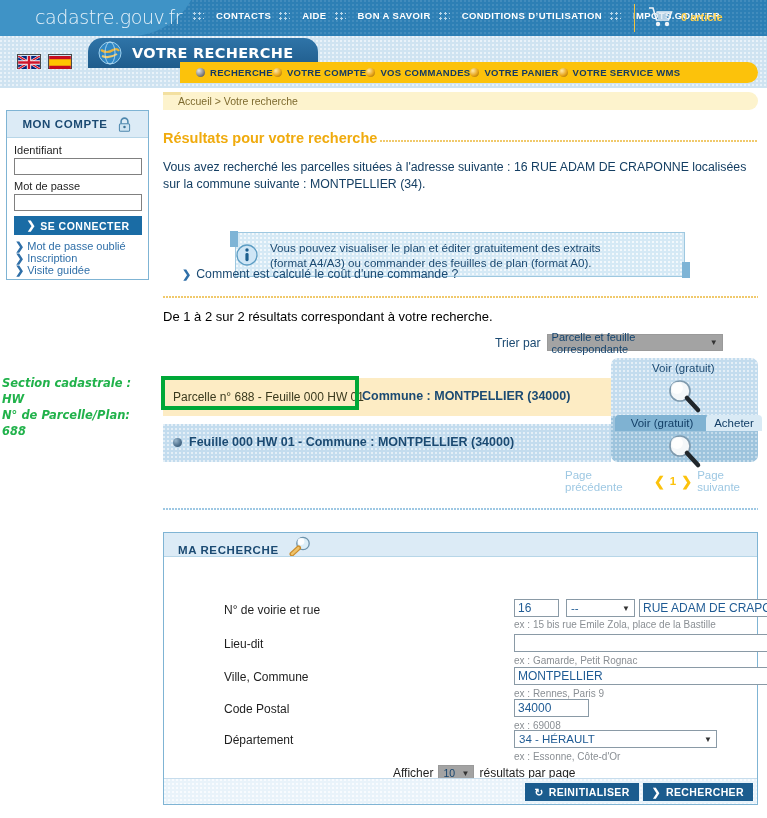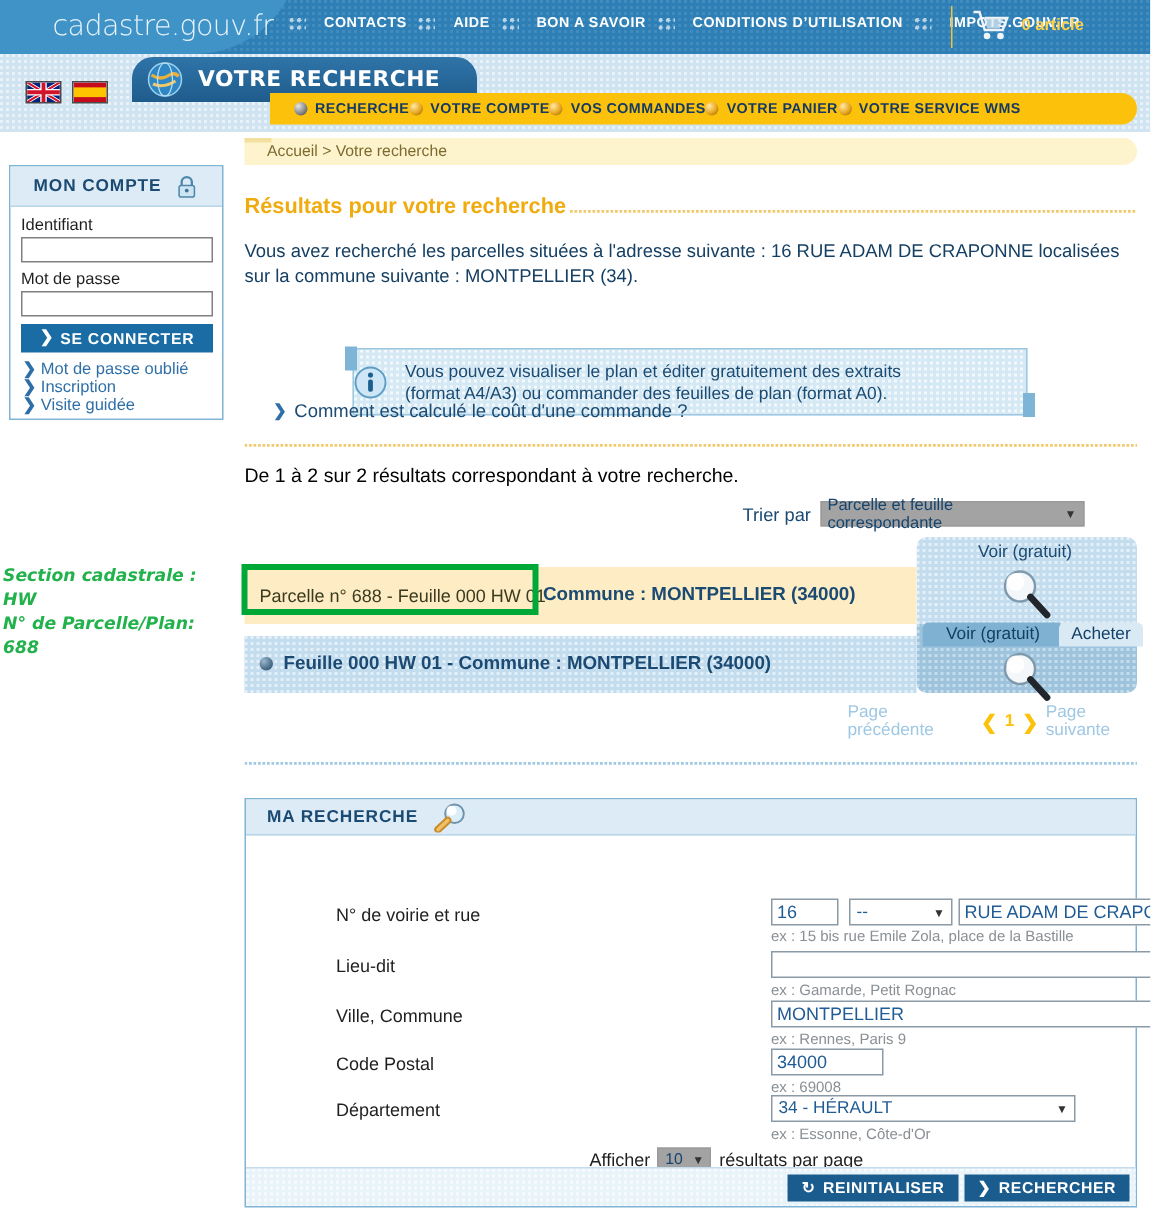--- a/index.html
+++ b/index.html
@@ -498,21 +498,21 @@
     width: 595px; height: 273px;
     border: 1px solid #7fb4d4;
     background: #ffffff;
     box-sizing: border-box;
   }
   .sp-head {
     height: 23px;
     background: #dcebf6;
     border-bottom: 1px solid #b7d6e8;
     display: flex;
-    align-items: center;
+    align-items: flex-end;
     padding-left: 14px;
     gap: 8px;
   }
   .sp-head-title {
     color: #1b4a72;
     font-size: 11.5px;
     font-weight: bold;
     letter-spacing: .6px;
   }
   .sp-mag { width: 26px; height: 20px; }

